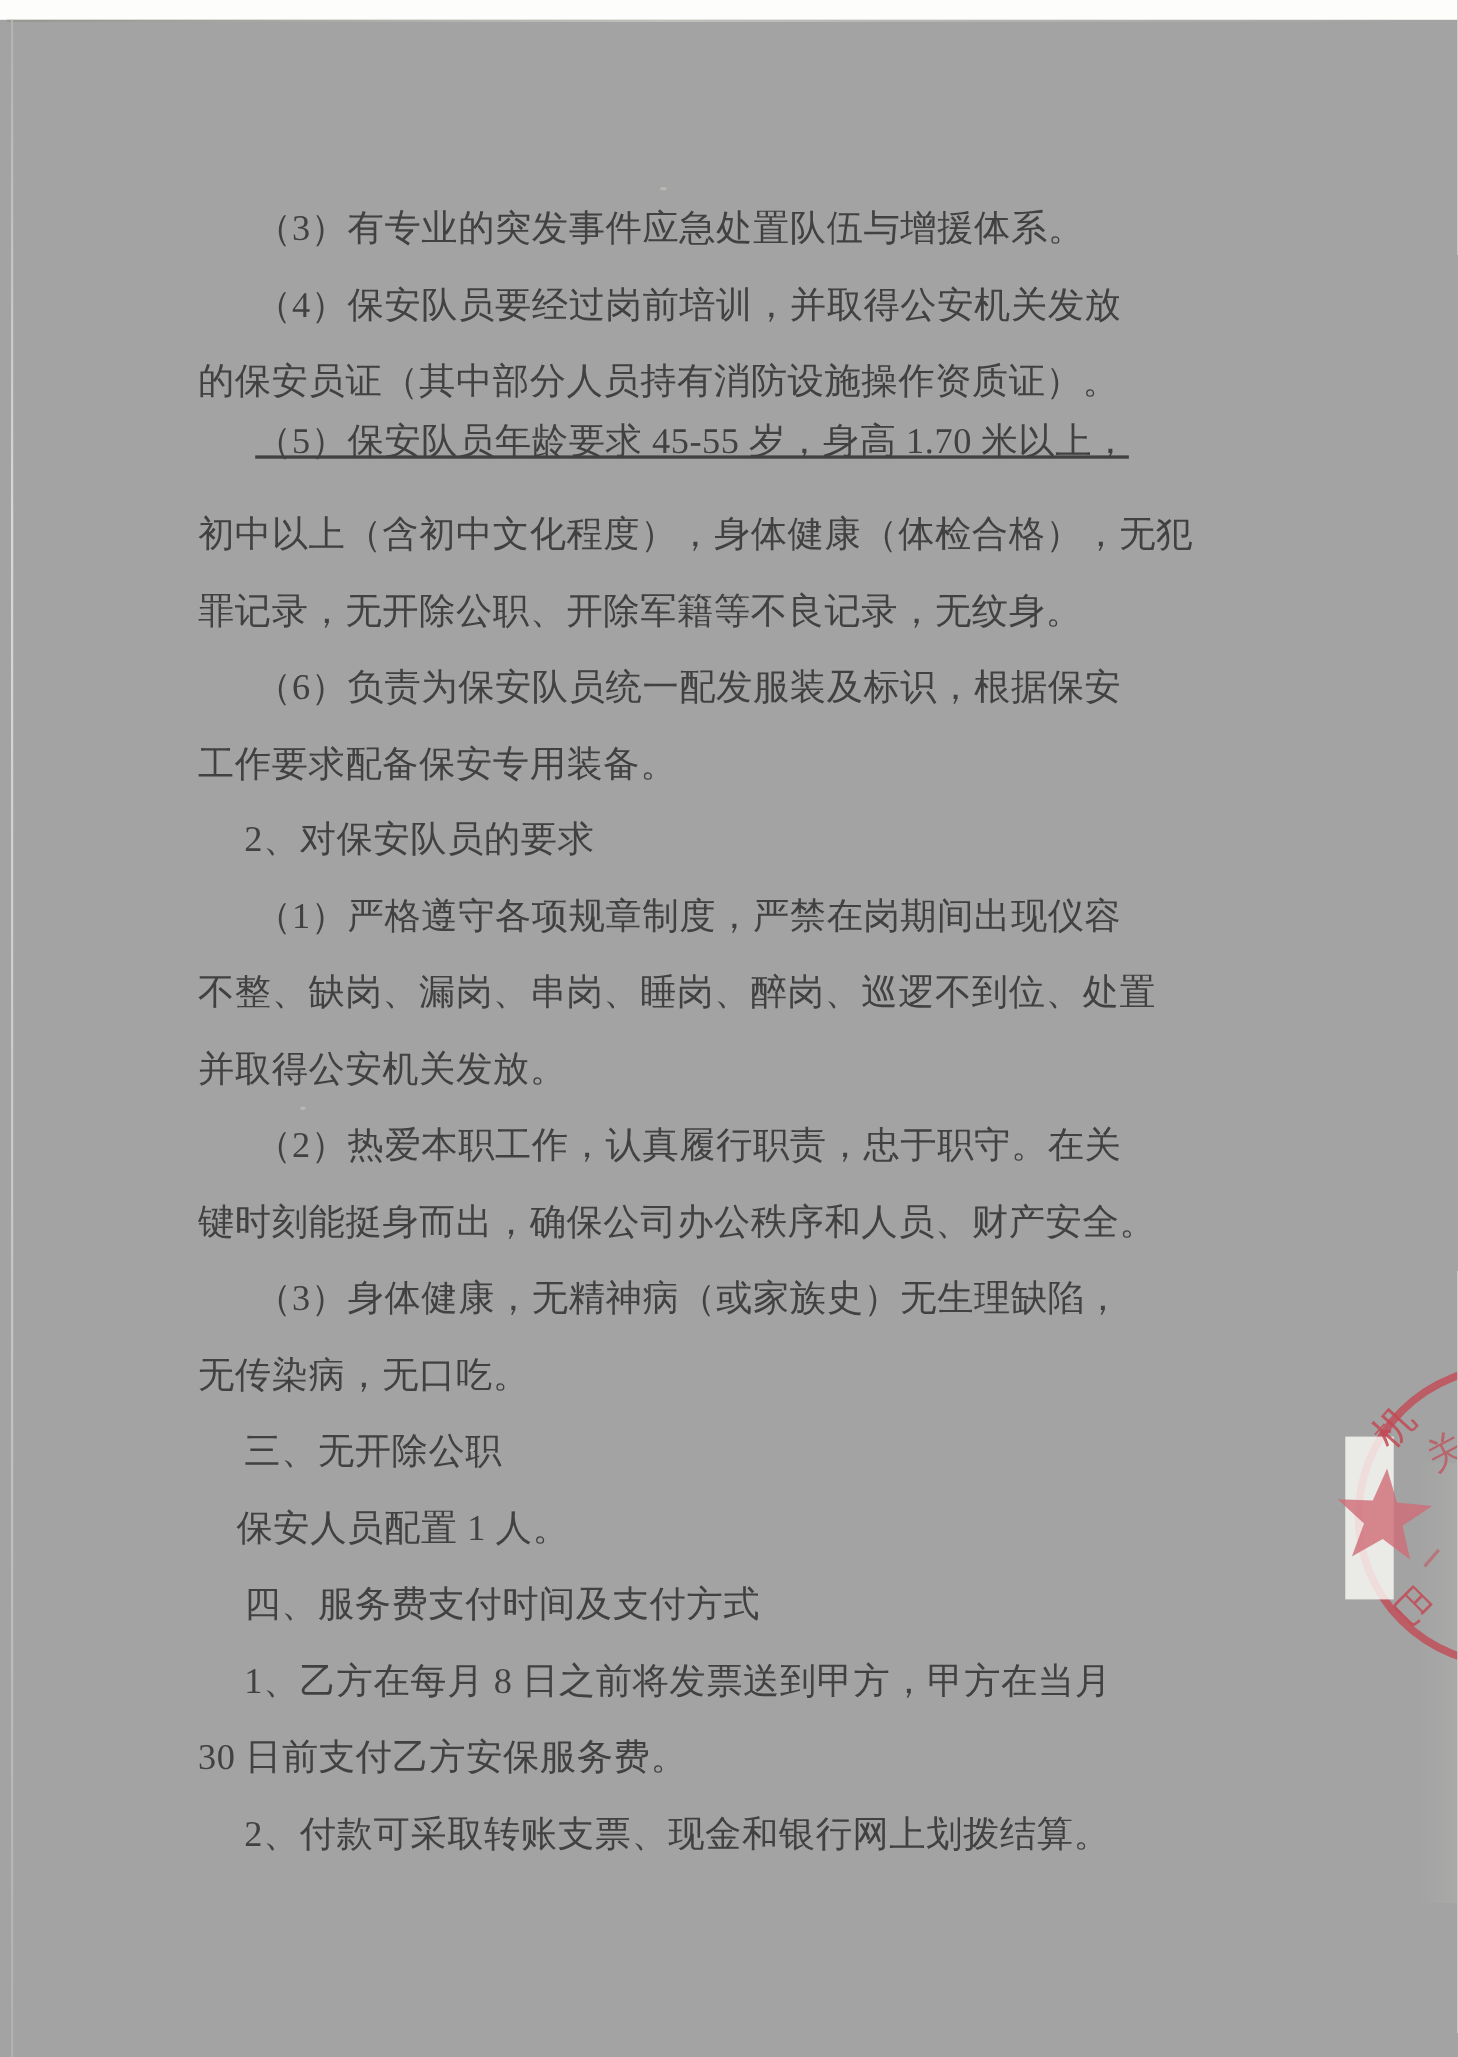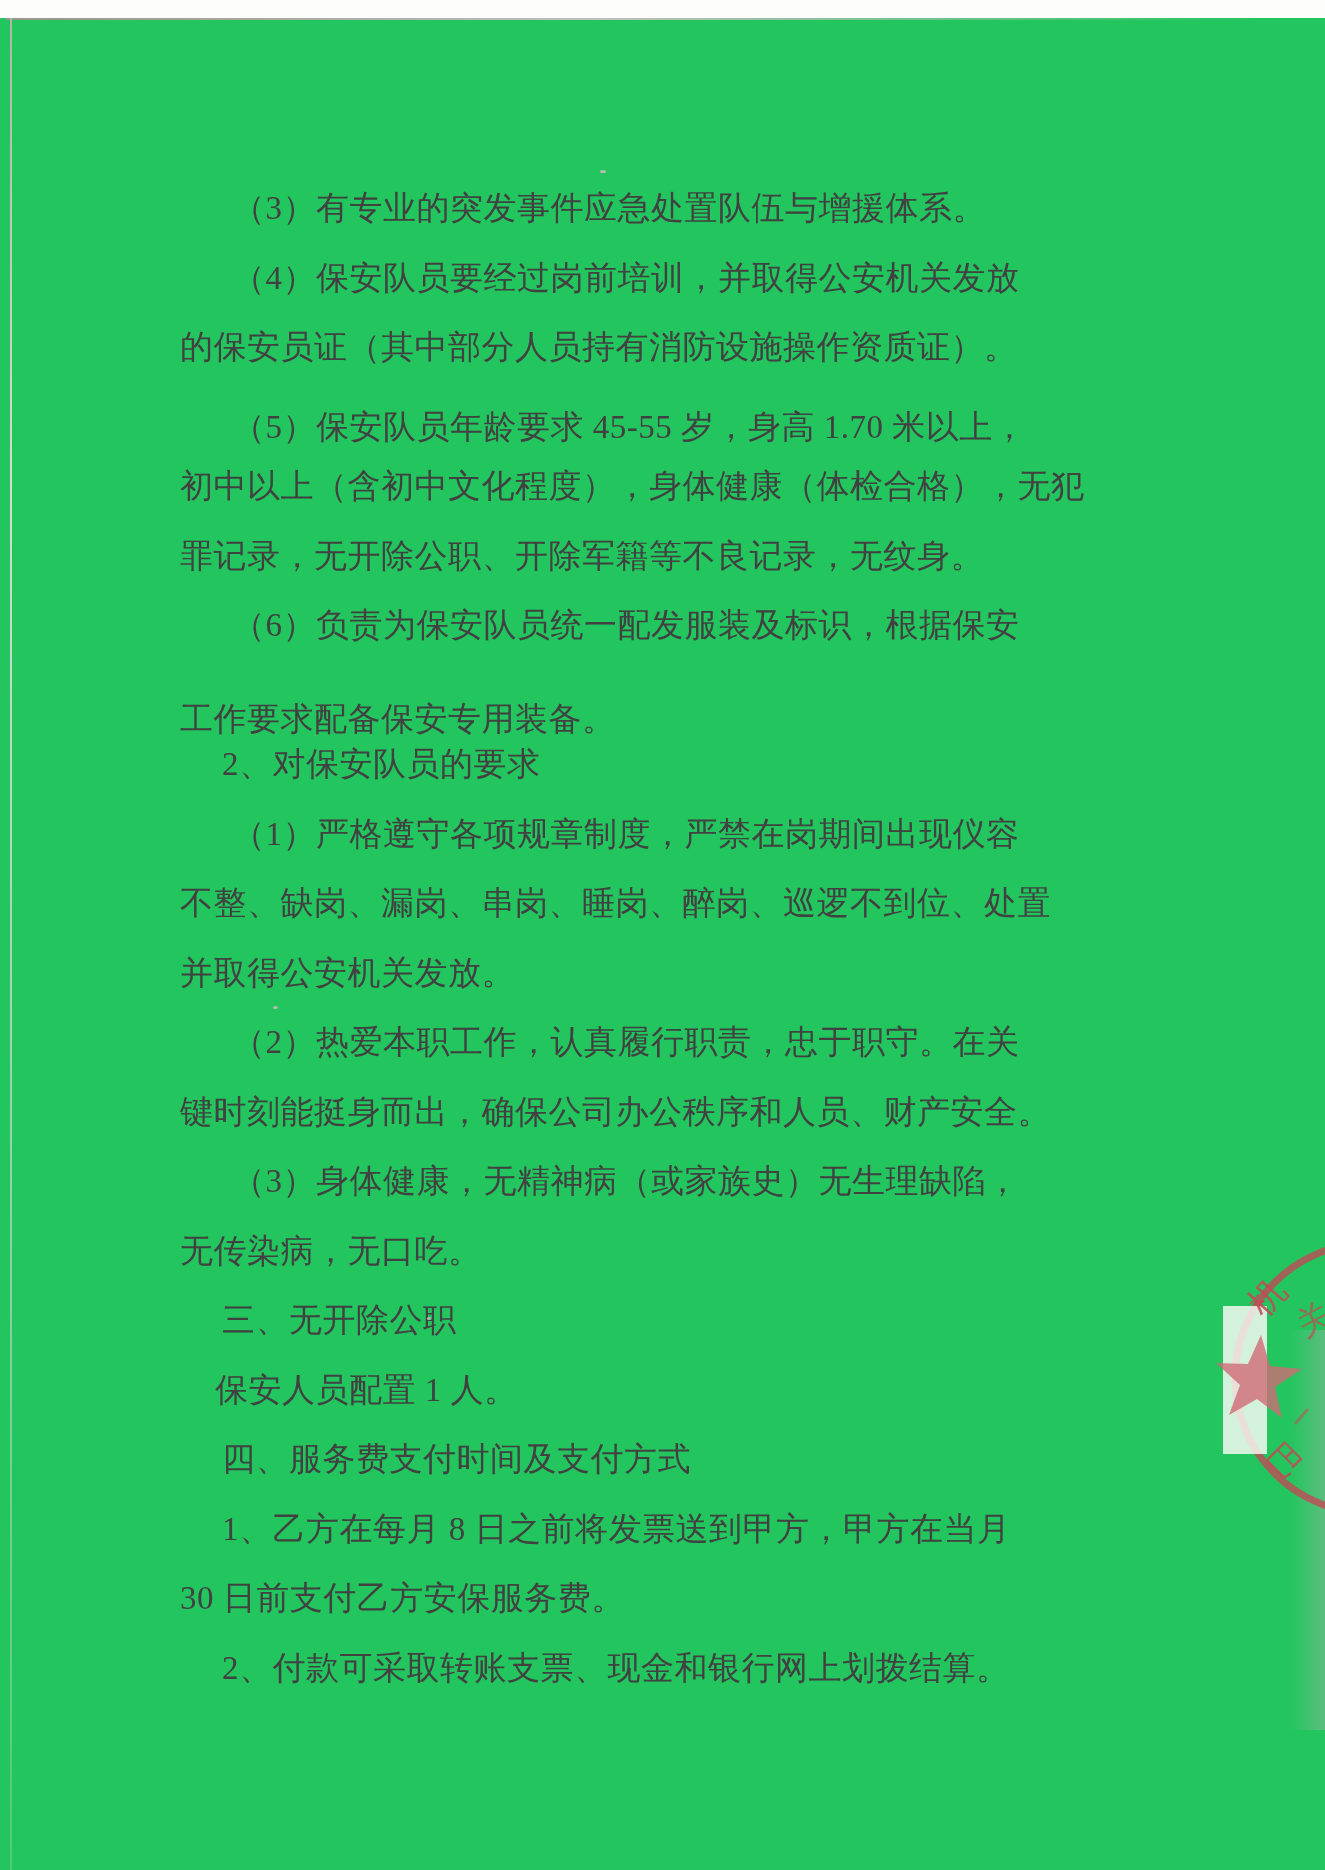--- a/index.html
+++ b/index.html
@@ -1,19 +1,19 @@
 <!DOCTYPE html>
 <html><head>
 <meta charset="utf-8">
 <style>
   html,body{margin:0;padding:0;background:#e8e8e6;}
   .page{
     position:relative;
     width:1325px;height:1870px;
-    background:#22c55e;
+    background:#a3a3a3;
     overflow:hidden;
     font-family:"Liberation Serif","DejaVu Serif",serif;
   }
   .top-strip{position:absolute;left:0;top:0;width:1325px;height:18px;background:#fdfdfc;}
   .top-hairline{
     position:absolute;left:6px;top:18px;width:1319px;height:2px;
     background:linear-gradient(to right,#97978f,#c0c0bb 45%,rgba(198,198,192,0) 96%);
   }
   .left-hairline{
     position:absolute;left:10px;top:18px;width:2px;height:1852px;
@@ -45,25 +45,25 @@
 
   <div class="top-strip"></div>
   <div class="top-hairline"></div>
   <div class="left-hairline"></div>
   <div class="right-shade"></div>
 
   <div id="text-layer">
       <div class="doc-line indent-par" style="top: 186px;">（3）有专业的突发事件应急处置队伍与增援体系。</div>
       <div class="doc-line indent-par" style="top: 256px;">（4）保安队员要经过岗前培训，并取得公安机关发放</div>
       <div class="doc-line indent-cont" style="top: 325px;">的保安员证（其中部分人员持有消防设施操作资质证）。</div>
-      <div class="doc-line indent-par" style="top: 405px;">（5）保安队员年龄要求 45-55 岁，身高 1.70 米以上，</div>
+      <div class="doc-line indent-par" style="top: 380px; text-decoration: underline;">（5）保安队员年龄要求 45-55 岁，身高 1.70 米以上，</div>
       <div class="doc-line indent-cont" style="top: 464px;">初中以上（含初中文化程度），身体健康（体检合格），无犯</div>
       <div class="doc-line indent-cont" style="top: 534px;">罪记录，无开除公职、开除军籍等不良记录，无纹身。</div>
       <div class="doc-line indent-par" style="top: 603px;">（6）负责为保安队员统一配发服装及标识，根据保安</div>
-      <div class="doc-line indent-cont" style="top: 673px; margin-top: 24px;">工作要求配备保安专用装备。</div>
+      <div class="doc-line indent-cont" style="top: 673px;">工作要求配备保安专用装备。</div>
       <div class="doc-line indent-num" style="top: 742px;">2、对保安队员的要求</div>
       <div class="doc-line indent-par" style="top: 812px;">（1）严格遵守各项规章制度，严禁在岗期间出现仪容</div>
       <div class="doc-line indent-cont" style="top: 881px;">不整、缺岗、漏岗、串岗、睡岗、醉岗、巡逻不到位、处置</div>
       <div class="doc-line indent-cont" style="top: 951px;">并取得公安机关发放。</div>
       <div class="doc-line indent-par" style="top: 1020px;">（2）热爱本职工作，认真履行职责，忠于职守。在关</div>
       <div class="doc-line indent-cont" style="top: 1090px;">键时刻能挺身而出，确保公司办公秩序和人员、财产安全。</div>
       <div class="doc-line indent-par" style="top: 1159px;">（3）身体健康，无精神病（或家族史）无生理缺陷，</div>
       <div class="doc-line indent-cont" style="top: 1229px;">无传染病，无口吃。</div>
       <div class="doc-line indent-num" style="top: 1298px;">三、无开除公职</div>
       <div class="doc-line indent-half" style="top: 1368px;">保安人员配置 1 人。</div>

